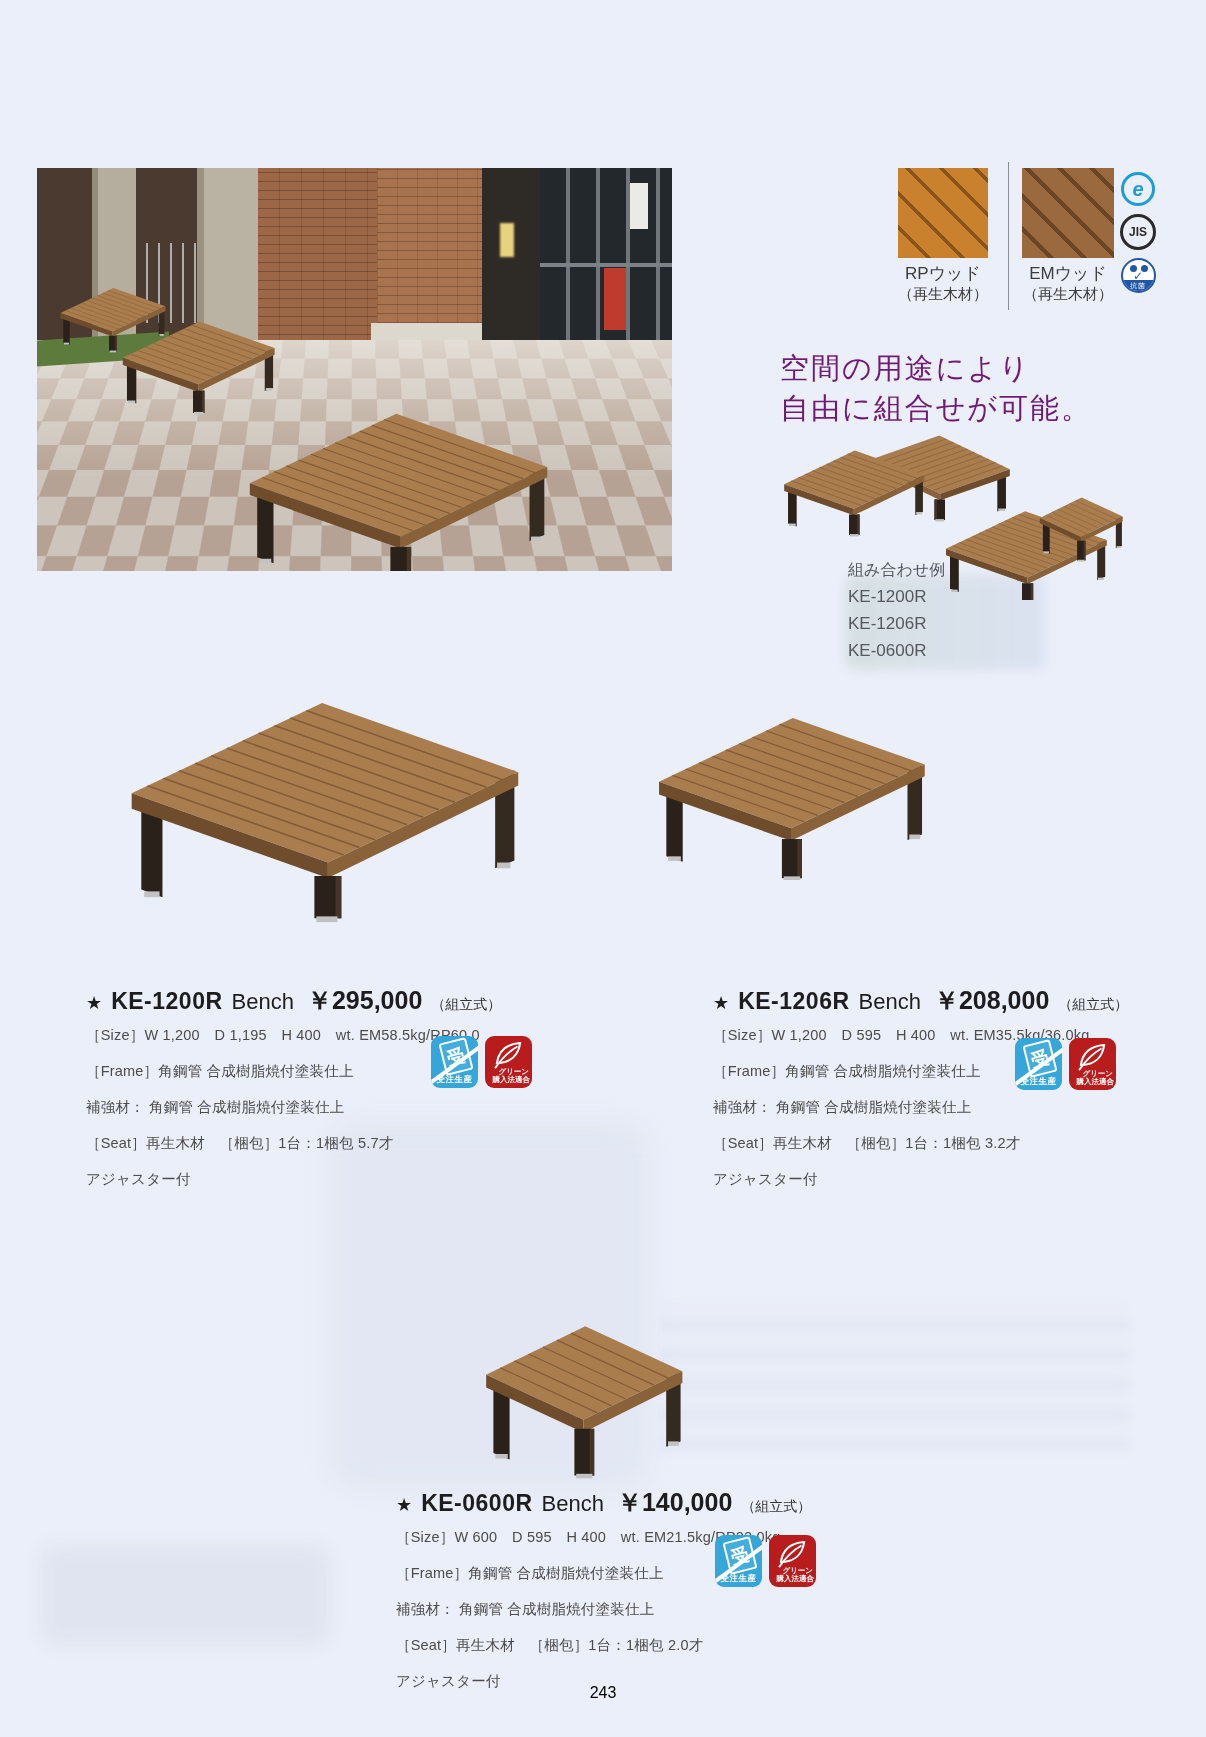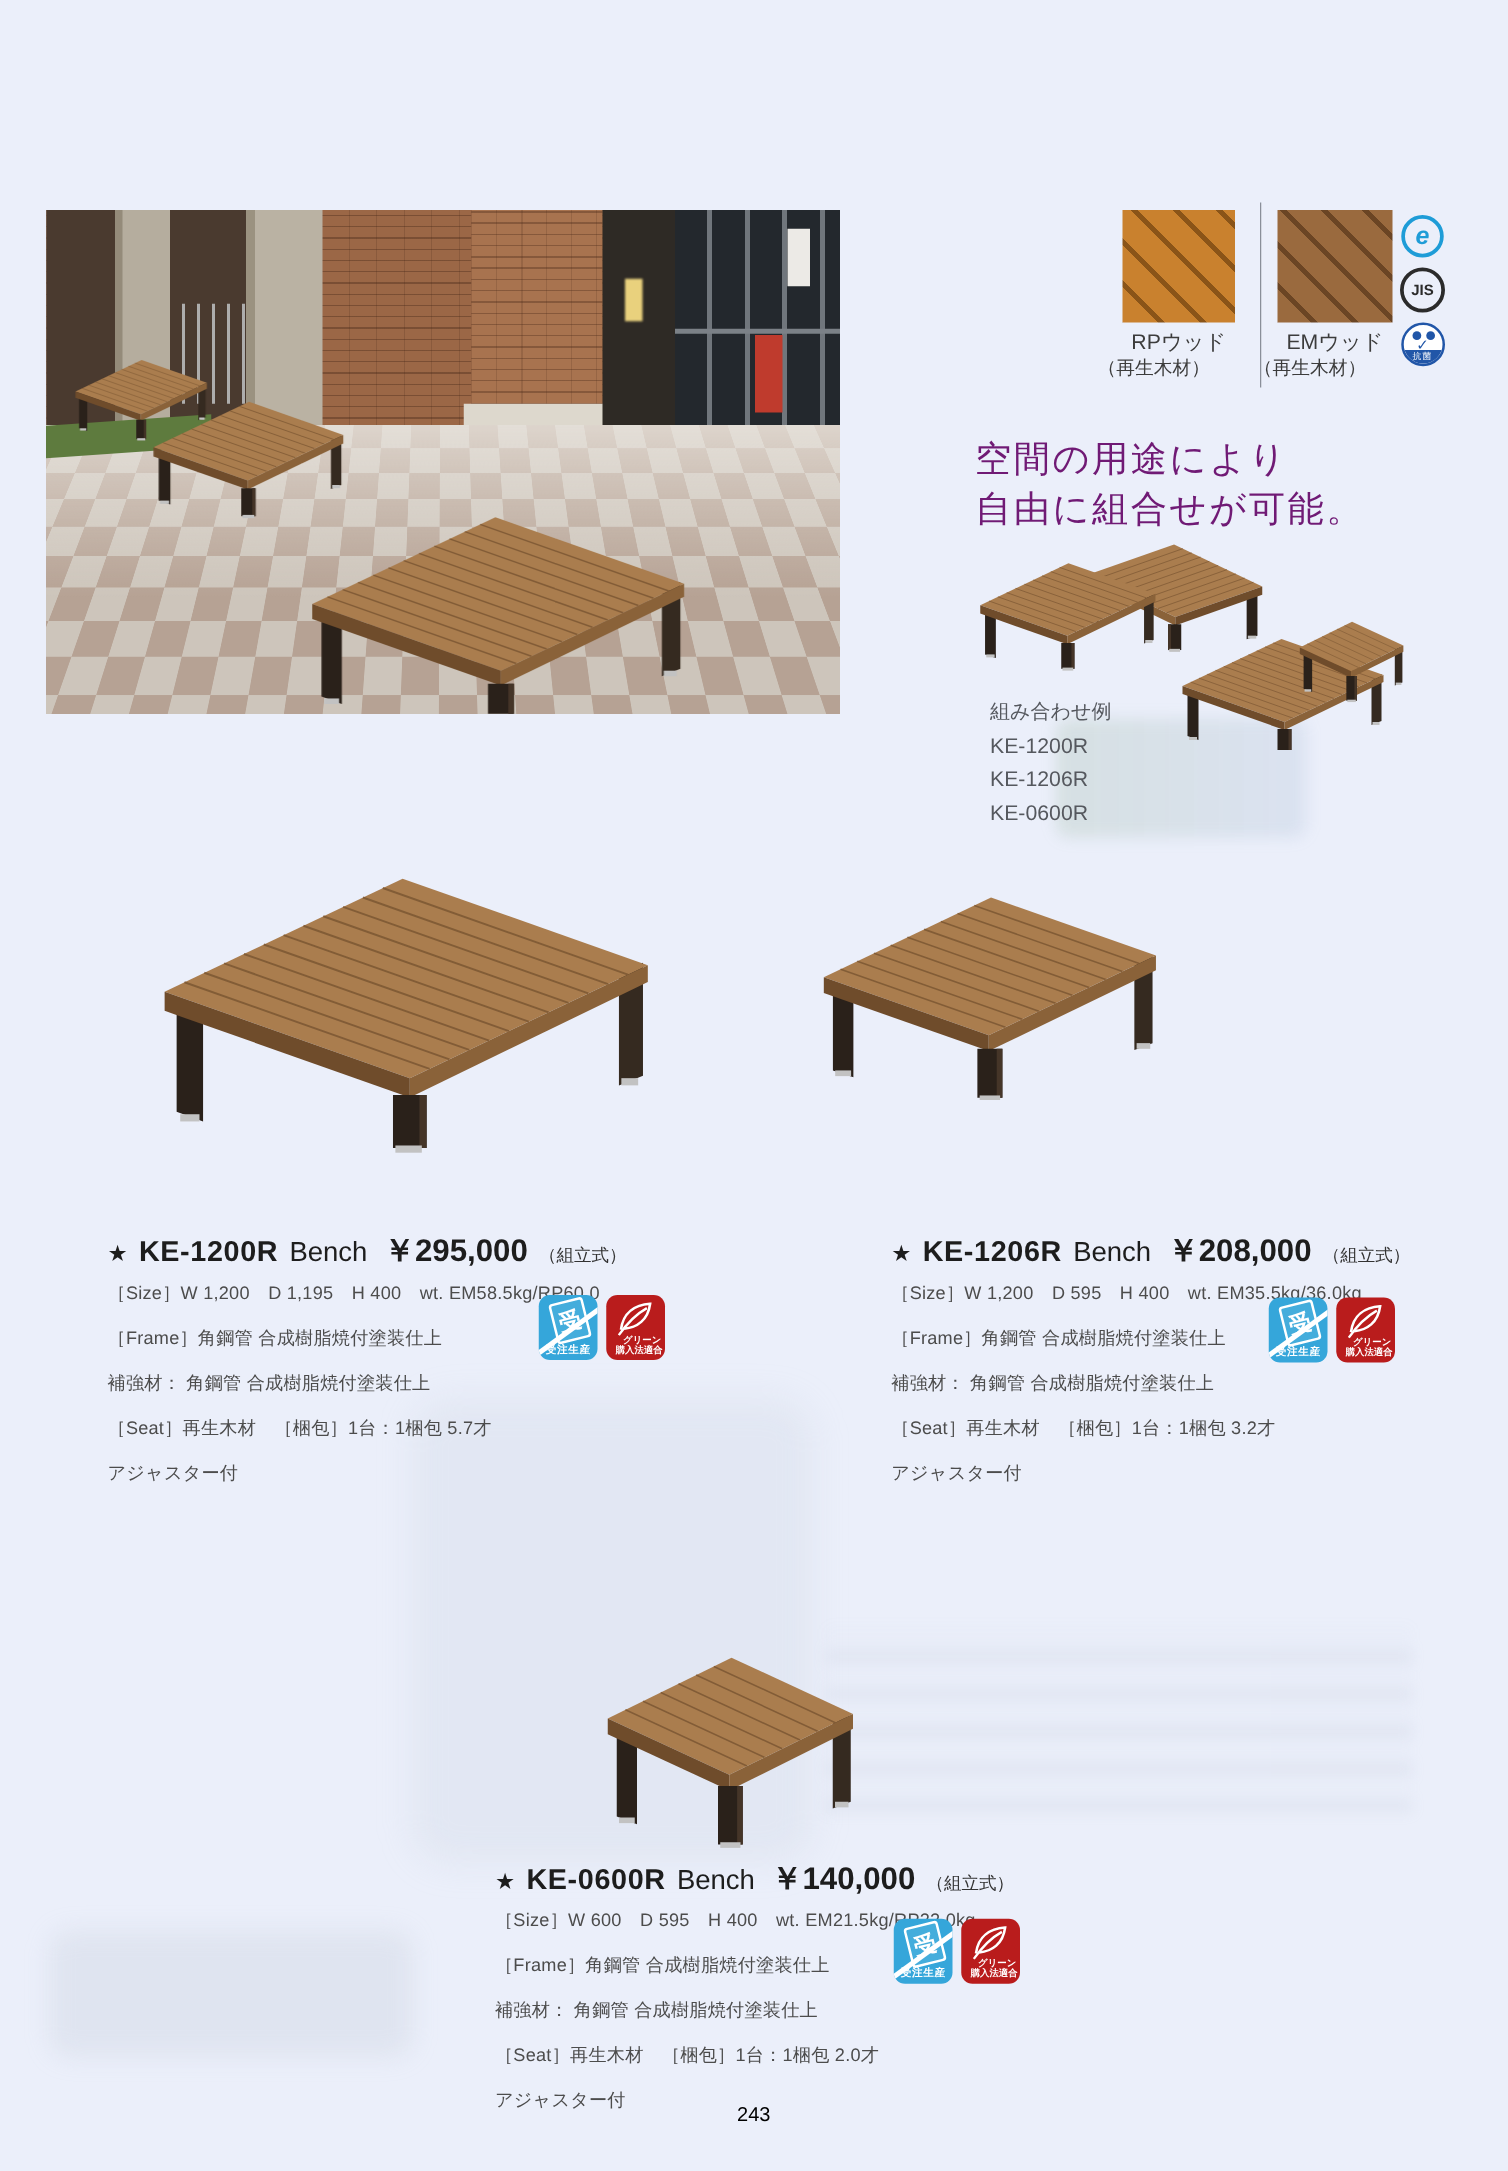--- a/index.html
+++ b/index.html
@@ -40,41 +40,41 @@
     transform:perspective(520px) rotateX(38deg);transform-origin:50% 0;}
   .ph-grass{position:absolute;left:0;top:168px;width:132px;height:26px;background:#5e7b3e;transform:skewY(-4deg);}
   .ph-bench-layer{position:absolute;inset:0;}
   
   .swatch{position:absolute;width:90px;height:90px;}
   .swatch.rp{left:898px;top:168px;
     background:repeating-linear-gradient(45deg,#c9812e 0 20px,#8a5418 20px 24px);}
   .swatch.em{left:1022px;top:168px;width:92px;
     background:repeating-linear-gradient(45deg,#9a6a3e 0 19px,#6b4524 19px 23px);}
   .swatch-label{position:absolute;width:130px;text-align:center;font-size:17px;color:#3c3c3c;}
-  .swatch-sub{position:absolute;width:130px;text-align:left;font-size:15px;color:#3c3c3c;}
+  .swatch-sub{position:absolute;width:130px;text-align:center;font-size:15px;color:#3c3c3c;}
   .lbl-rp{left:878px;top:262px;} .sub-rp{left:878px;top:285px;}
   .lbl-em{left:1003px;top:262px;} .sub-em{left:1003px;top:285px;}
   .swatch-divider{position:absolute;left:1008px;top:162px;width:1px;height:148px;background:#8a8f99;}
   .cert-col{position:absolute;left:1120px;top:172px;display:flex;flex-direction:column;gap:8px;align-items:center;}
   .eco-mark{width:34px;height:34px;border-radius:50%;border:3px solid #1e9cd7;color:#1e9cd7;
     display:flex;align-items:center;justify-content:center;font-weight:bold;font-style:italic;font-size:20px;box-sizing:border-box;}
   .jis-mark{width:36px;height:36px;border-radius:50%;border:3px solid #2b2b2b;color:#2b2b2b;
     display:flex;align-items:center;justify-content:center;font-weight:bold;font-size:12px;box-sizing:border-box;}
   .anti-mark{width:35px;height:35px;border-radius:50%;border:2px solid #2156a8;background:#fff;position:relative;box-sizing:border-box;overflow:hidden;}
   .anti-dot{position:absolute;width:7px;height:7px;border-radius:50%;background:#2156a8;top:5px;}
   .anti-dot.d1{left:7px;} .anti-dot.d2{left:18px;}
   .anti-check{position:absolute;left:0;top:9px;width:100%;text-align:center;color:#2156a8;font-size:12px;font-weight:bold;}
   .anti-band{position:absolute;bottom:0;left:0;width:100%;height:11px;background:#2156a8;color:#fff;
     font-size:7px;text-align:center;line-height:11px;letter-spacing:1px;}
   
   .headline{position:absolute;right:114px;top:348px;text-align:left;font-size:29px;line-height:40px;
     color:#701a75;letter-spacing:2px;}
   
   .combo-svg{position:absolute;left:695px;top:385px;}
-  .combo-caption{position:absolute;left:792px;top:556px;font-size:16px;color:#55585e;line-height:27px;}
+  .combo-caption{position:absolute;left:848px;top:556px;font-size:16px;color:#55585e;line-height:27px;}
   .combo-models{font-size:17px;color:#55585e;line-height:27px;}
   
   .illus{position:absolute;}
   .product{position:absolute;}
   .p-title{display:flex;align-items:baseline;gap:9px;color:#1d1d1d;white-space:nowrap;}
   .p-star{font-size:18px;}
   .p-model{font-size:23px;font-weight:bold;letter-spacing:.5px;}
   .p-kind{font-size:22px;}
   .p-price{font-size:25px;font-weight:bold;margin-left:4px;}
   .p-assembly{font-size:14px;color:#333;}

